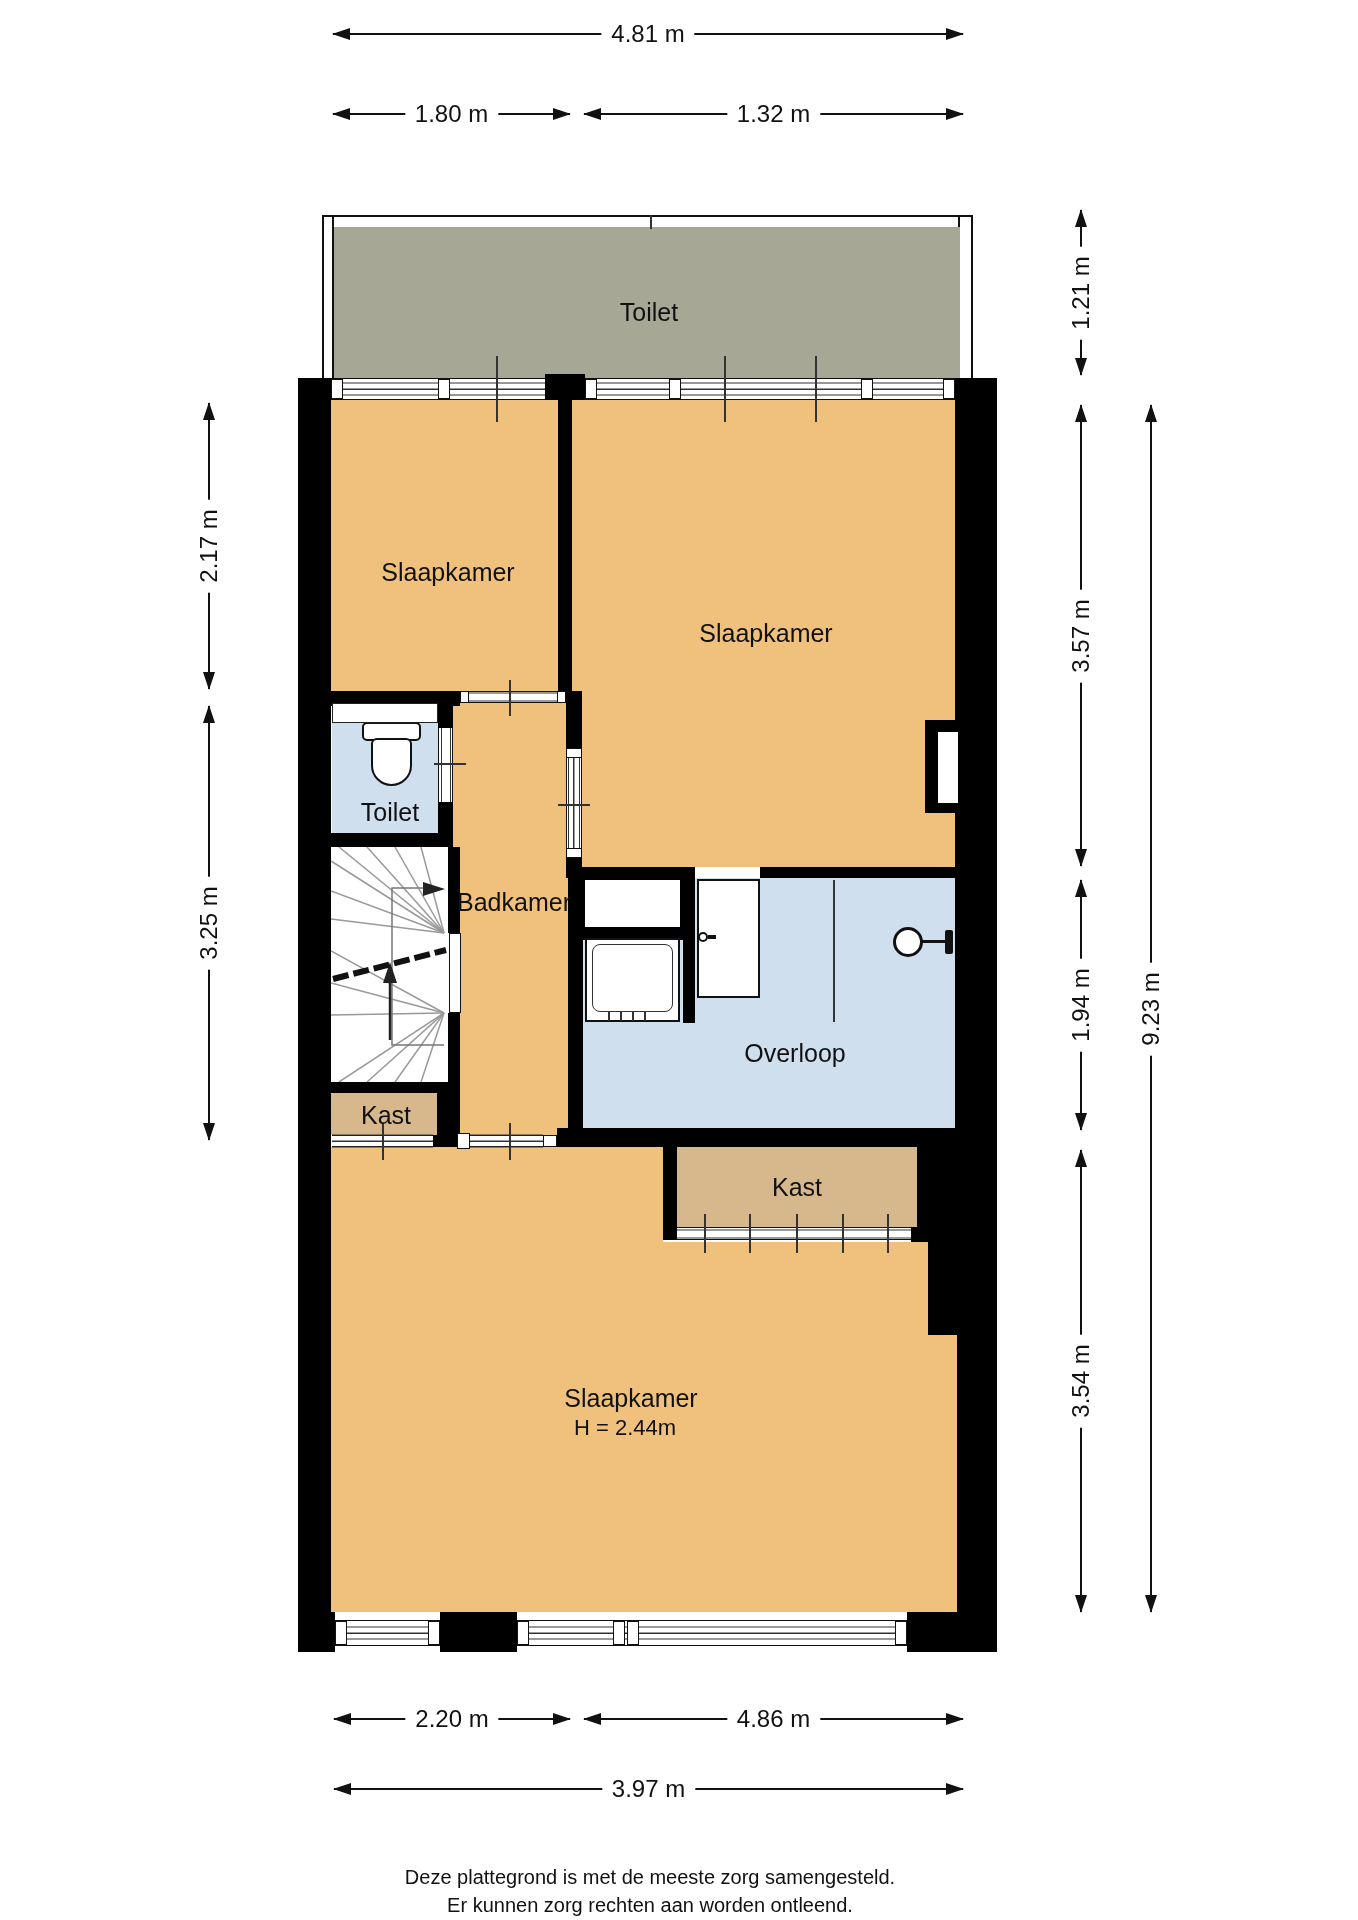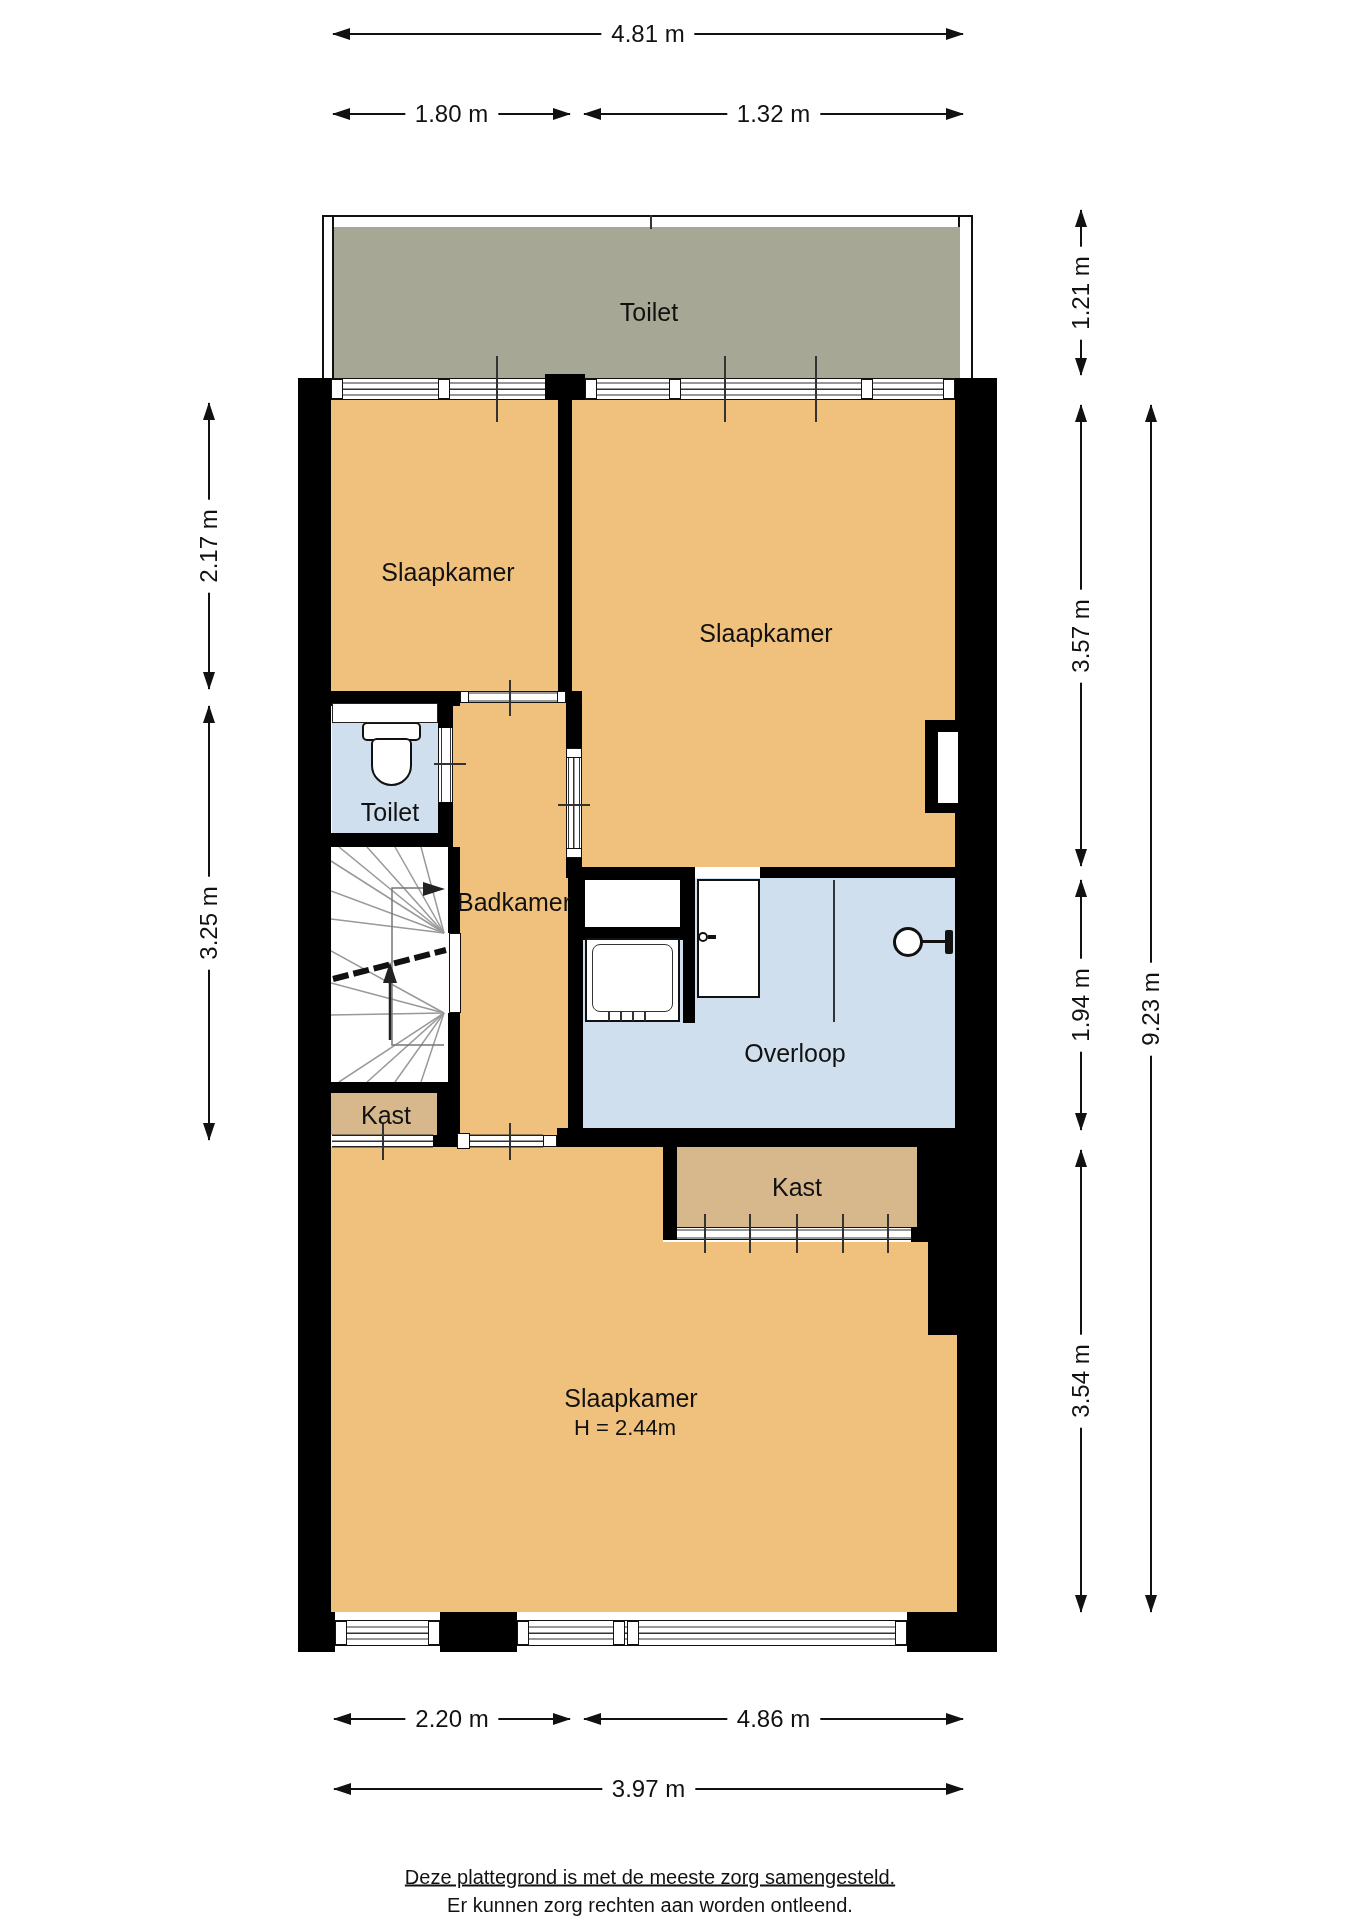--- a/index.html
+++ b/index.html
@@ -279,16 +279,16 @@
     <i class="al"></i>
       <i class="ar"></i>
       <span class="hlbl">4.86 m</span>
   </div>
   <div class="hdim" style="left:334px;top:1788px;width:629px;">
     <i class="al"></i>
       <i class="ar"></i>
       <span class="hlbl">3.97 m</span>
   </div>
 
-  <div class="flbl" style="left:650px;top:1877px;text-decoration:underline;">Deze plattegrond is met de meeste zorg samengesteld.</div>
+  <div class="flbl" style="left:650px;top:1877px;">Deze plattegrond is met de meeste zorg samengesteld.</div>
   <div class="flbl" style="left:650px;top:1905px;">Er kunnen zorg rechten aan worden ontleend.</div>
 
 </div>
 
 </body></html>

